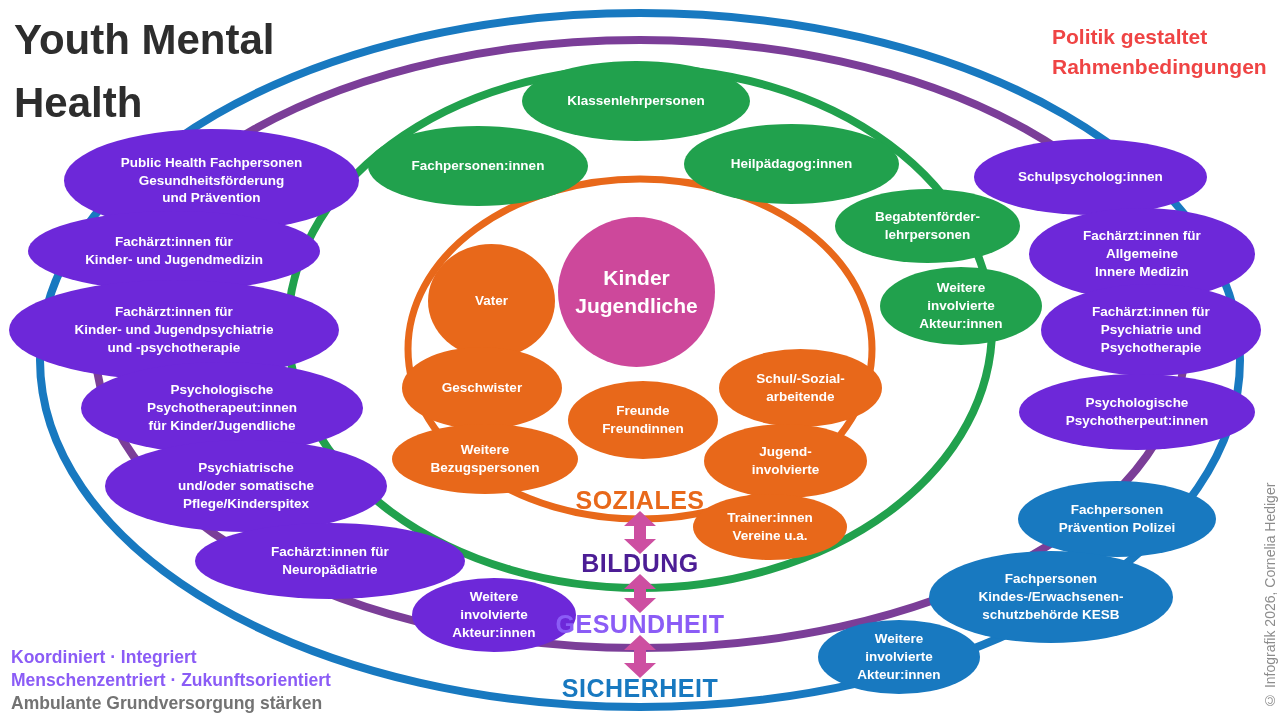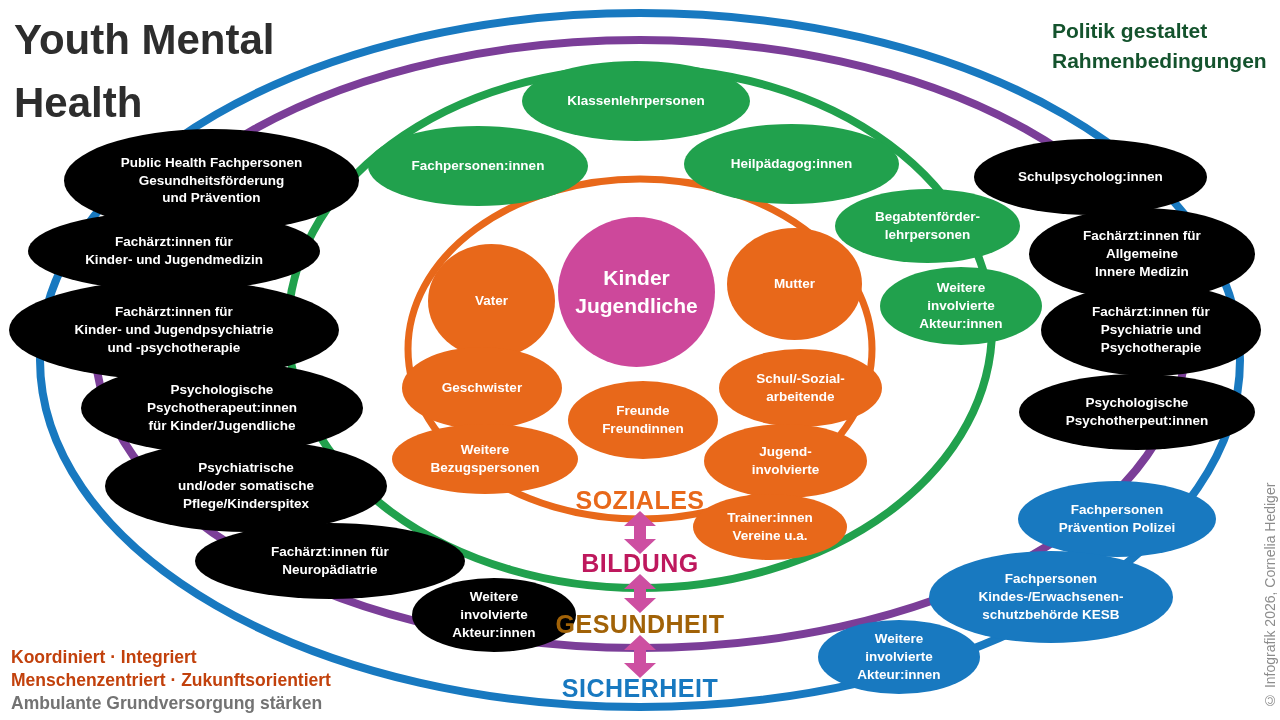--- a/index.html
+++ b/index.html
@@ -16,45 +16,45 @@
   .arrow{fill:#CD4FA1;}
   .node{
     position:absolute;border-radius:50%;
     display:flex;align-items:center;justify-content:center;
     color:#fff;font-weight:bold;text-align:center;
     font-size:13.5px;line-height:1.32;white-space:pre-line;
     padding:0 6px;box-sizing:border-box;
   }
   .orange{background:#E8681A;}
   .green{background:#21A14D;}
-  .purple{background:#000000;}
+  .purple{background:#6d28d9;}
   .blue{background:#1879C0;}
   .pink{background:#CD489B;}
   .node.center-node{font-size:21px;line-height:1.35;}
   .ring-label{
     position:absolute;transform:translateX(-50%);
     font-size:25px;font-weight:bold;letter-spacing:.5px;white-space:nowrap;
   }
   .lbl-soziales{color:#E8681A;}
-  .lbl-bildung{color:#be185d;text-align:right;}
-  .lbl-gesundheit{color:#a16207;}
+  .lbl-bildung{color:#4c1d95;text-align:right;}
+  .lbl-gesundheit{color:#8b5cf6;}
   .lbl-sicherheit{color:#1879C0;}
   .main-title{
     position:absolute;left:14px;top:8px;color:#2D2D2D;
     font-size:42px;font-weight:bold;line-height:1.5;white-space:pre-line;
   }
   .policy-note{
-    position:absolute;left:1052px;top:16px;color:#14532d;
+    position:absolute;left:1052px;top:22px;color:#ef4444;
     font-size:21px;font-weight:bold;line-height:1.43;white-space:pre-line;
   }
   .footer{
     position:absolute;left:11px;top:646px;
     font-size:17.5px;font-weight:bold;line-height:1.3;
   }
-  .footer .pink-line{color:#c2410c;}
+  .footer .pink-line{color:#8b5cf6;}
   .footer .dark-line{color:#737373;}
   .copyright{
     position:absolute;right:2px;top:448px;height:260px;
     writing-mode:vertical-rl;transform:rotate(180deg);
     color:#8C8C8C;font-size:14px;white-space:nowrap;
   }
 </style>
 </head>
 <body>
 
@@ -64,21 +64,20 @@
     <ellipse class="ring ring-blue" cx="640" cy="360" rx="600" ry="347"></ellipse>
     <ellipse class="ring ring-purple" cx="640" cy="344" rx="545" ry="304"></ellipse>
     <ellipse class="ring ring-green" cx="640" cy="328" rx="352" ry="260"></ellipse>
     <ellipse class="ring ring-orange" cx="640" cy="349" rx="232" ry="170"></ellipse>
     <path class="arrow" d="M640 511 L656 526 L646 526 L646 539 L656 539 L640 554 L624 539 L634 539 L634 526 L624 526 Z"></path>
     <path class="arrow" d="M640 574 L656 589 L646 589 L646 598 L656 598 L640 613 L624 598 L634 598 L634 589 L624 589 Z"></path>
     <path class="arrow" d="M640 635 L656 650 L646 650 L646 663 L656 663 L640 678 L624 663 L634 663 L634 650 L624 650 Z"></path>
   </svg>
 
   <div class="node orange" style="left:428px;top:244px;width:127px;height:114px">Vater</div>
-  <div class="node orange" style="left:727px;top:228px;width:135px;height:112px">Mutter</div>
   <div class="node orange" style="left:402px;top:347px;width:160px;height:82px">Geschwister</div>
   <div class="node orange" style="left:568px;top:381px;width:150px;height:78px">Freunde
 Freundinnen</div>
   <div class="node orange" style="left:392px;top:424px;width:186px;height:70px">Weitere
 Bezugspersonen</div>
   <div class="node orange" style="left:719px;top:349px;width:163px;height:78px">Schul/-Sozial-
 arbeitende</div>
   <div class="node orange" style="left:704px;top:424px;width:163px;height:74px">Jugend-
 involvierte</div>
   <div class="node orange" style="left:693px;top:494px;width:154px;height:66px">Trainer:innen

